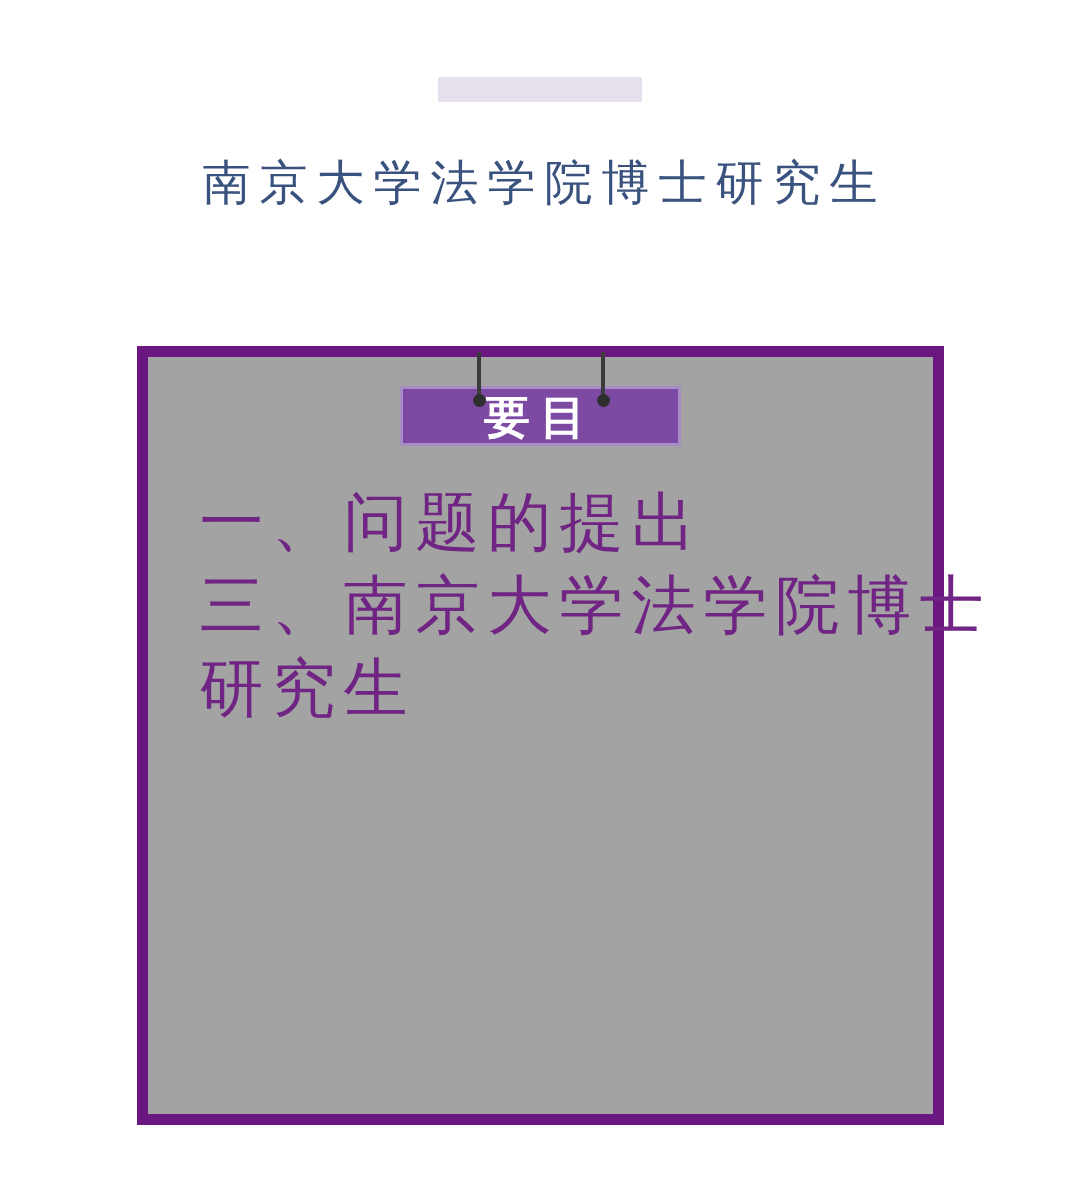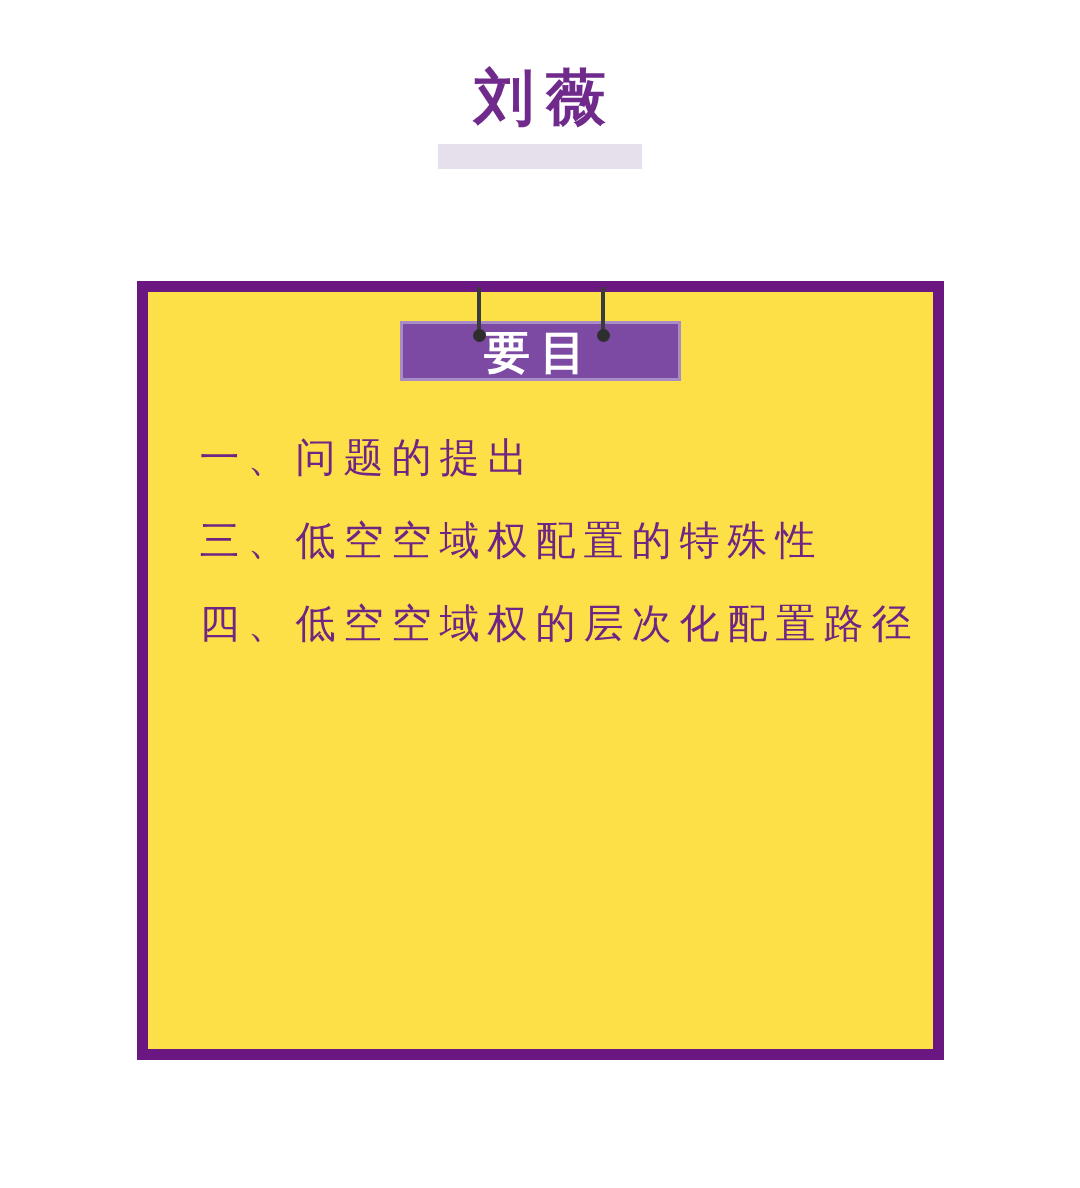--- a/index.html
+++ b/index.html
@@ -53,21 +53,21 @@
     color: #3a527e;
   }
 
   
   .toc-card {
     box-sizing: border-box;
     width: 807px;
     height: 779px;
     margin: 135px auto 12px;
     border: 11px solid #6b1781;
-    background: #fde047;
+    background: #a3a3a3;
   }
   .toc-badge {
     position: relative;
     box-sizing: border-box;
     width: 281px;
     height: 60px;
     margin: 29px auto 0;
     background: #7c4aa3;
     border: 3px solid #a88cc6;
     text-align: center;
@@ -105,44 +105,43 @@
     width: 13px;
     height: 13px;
     border-radius: 50%;
     background: #2e2e2e;
   }
 
   .toc-list {
     margin: 35px 0 0 52px;
     width: 852px;
     color: #702483;
-    font-size: 40px;
+    font-size: 64px;
     line-height: 83px;
     letter-spacing: 8px;
     word-break: normal;
   }
   .toc-item {
     display: block;
   }
 </style>
 </head>
 <body>
 
 <div class="header">
   <span class="title-rel">
     <span class="title-highlight"></span>
-    <span class="author-name">刘薇</span>
   </span>
+  <div class="author-affiliation">南京大学法学院博士研究生</div>
 </div>
 
 <div class="toc-card">
   <div class="toc-badge">
     <span class="pin pin-left"></span>
     <span class="pin pin-right"></span>
     <span class="toc-badge-text">要目</span>
   </div>
 
   <div class="toc-list">
     <span class="toc-item">一、问题的提出</span>
-    <span class="toc-item">三、低空空域权配置的特殊性</span>
-    <span class="toc-item">四、低空空域权的层次化配置路径</span>
+    <span class="toc-item">三、南京大学法学院博士研究生</span>
   </div>
 </div>
 
 </body></html>

